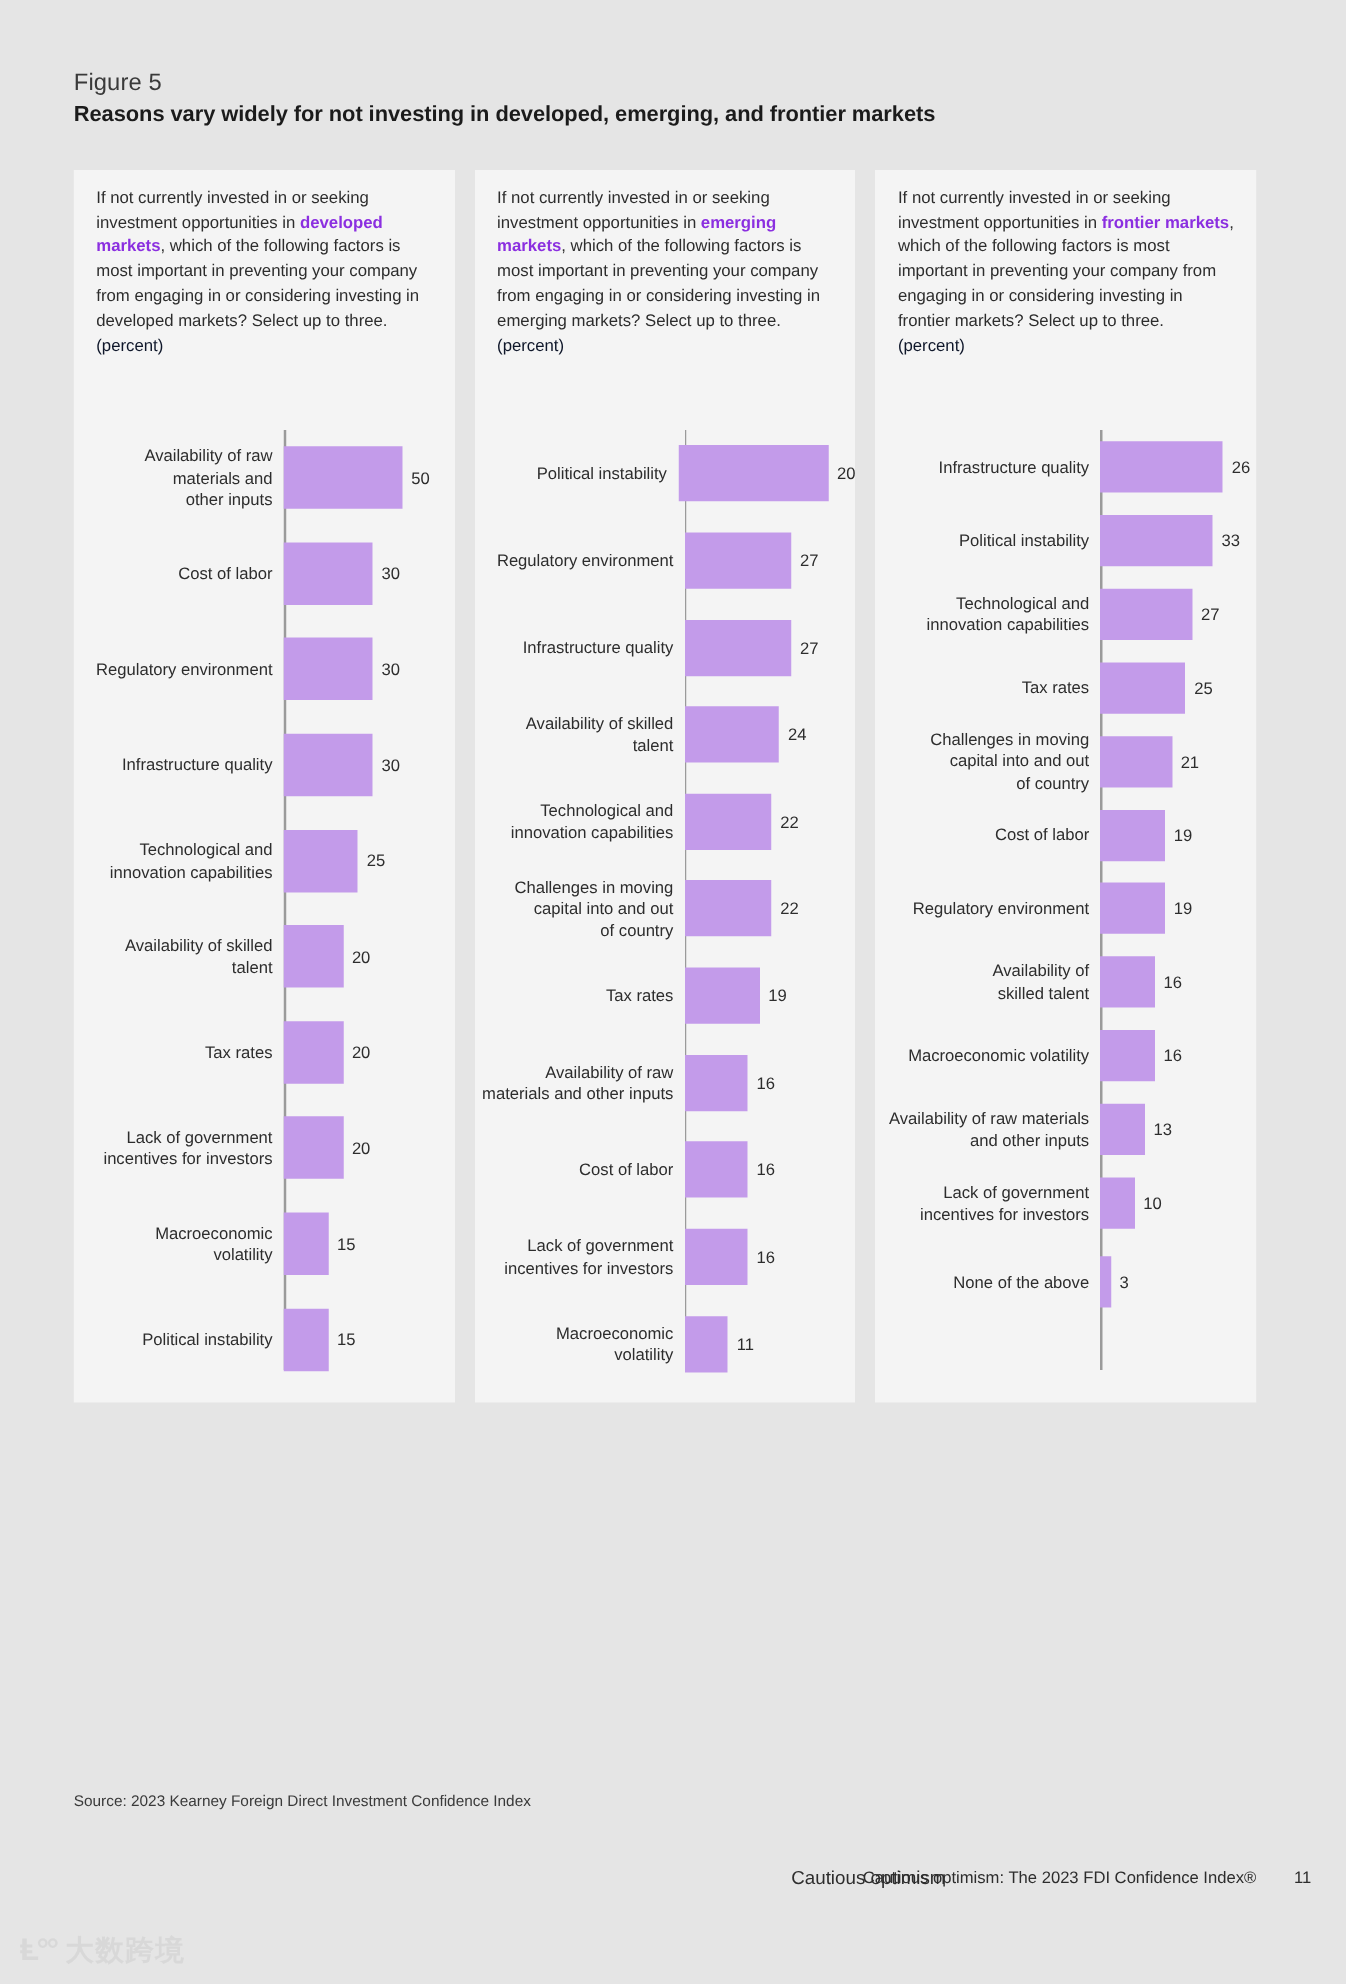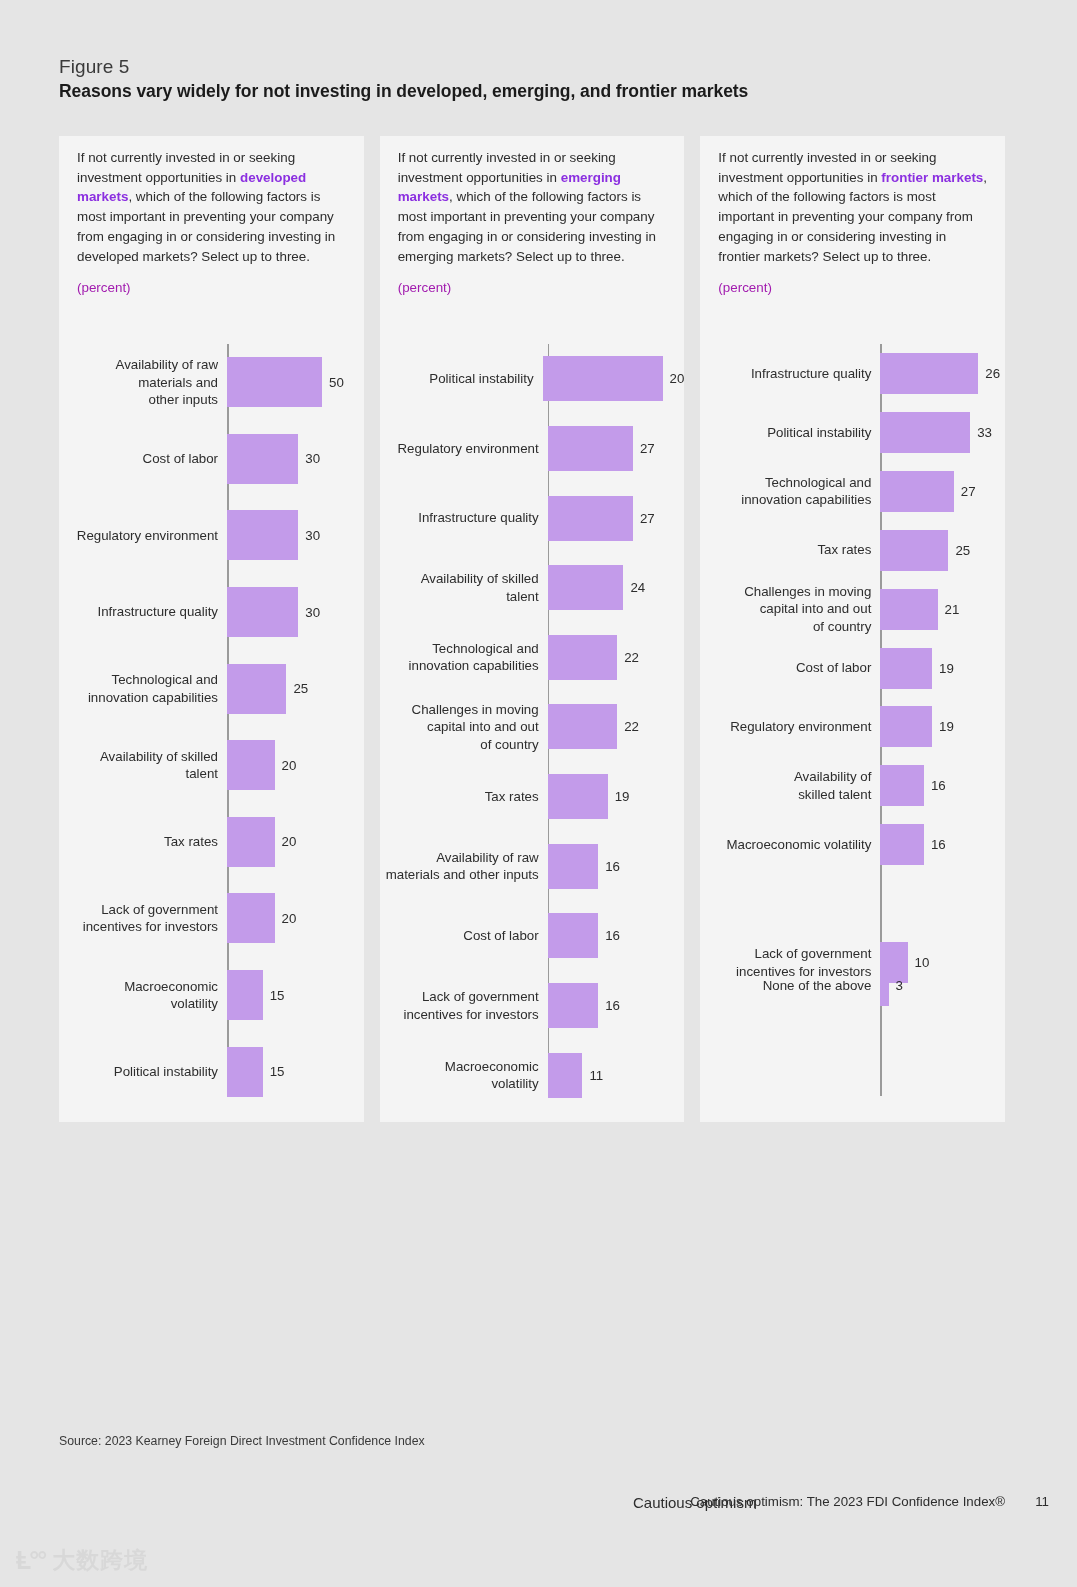--- a/index.html
+++ b/index.html
@@ -67,22 +67,22 @@
     font-size: 13.4px;
     line-height: 19.7px;
     color: #2d2d2d;
   }
   .question b {
     color: #8b2fe0;
     font-weight: bold;
   }
   .percent {
     display: block;
-    margin-top: 12px;
-    color: #a21caf;
+    margin-top: 1px;
+    color: #0f172a;
   }
 
   
   .chart {
     position: absolute;
     left: 0;
     right: 0;
     top: 208px;
     bottom: 12px;
   }
@@ -451,29 +451,37 @@
                 <span class="bar-value">16</span>
               </div>
             </div>
             <div class="row" style="top: 471.385px; height: 58.9231px;">
               <div class="cat-label" style="width: 180px;">Macroeconomic volatility</div>
               <div class="bar-wrap">
                 <div class="bar" style="width: 43.5556px; height: 41px; background: rgb(195, 155, 234);"></div>
                 <span class="bar-value">16</span>
               </div>
             </div>
+            <div class="row" style="top: 530.308px; height: 58.9231px;">
+              <div class="cat-label" style="width: 180px;">Availability of raw materials
+and other inputs</div>
+              <div class="bar-wrap">
+                <div class="bar" style="width: 35.3889px; height: 41px; background: rgb(195, 155, 234);"></div>
+                <span class="bar-value">13</span>
+              </div>
+            </div>
             <div class="row" style="top: 589.231px; height: 58.9231px;">
               <div class="cat-label" style="width: 180px;">Lack of government
 incentives for investors</div>
               <div class="bar-wrap">
                 <div class="bar" style="width: 27.2222px; height: 41px; background: rgb(195, 155, 234);"></div>
                 <span class="bar-value">10</span>
               </div>
             </div>
-            <div class="row" style="top: 612px; height: 58.9231px;">
+            <div class="row" style="top: 652px; height: 58.9231px;">
               <div class="cat-label" style="width: 180px;">None of the above</div>
               <div class="bar-wrap">
                 <div class="bar" style="width: 8.16667px; height: 41px; background: rgb(195, 155, 234);"></div>
                 <span class="bar-value">3</span>
               </div>
             </div>
           </div>
       </div>
     </div>
 

